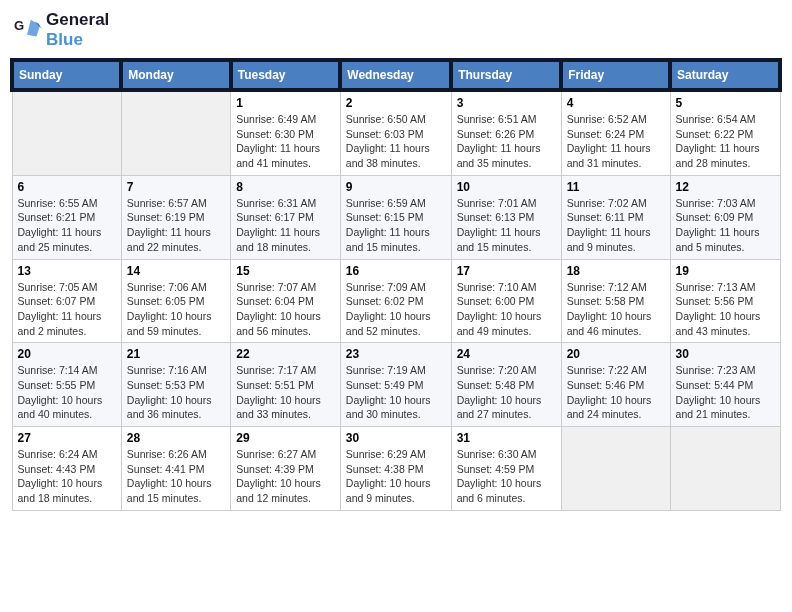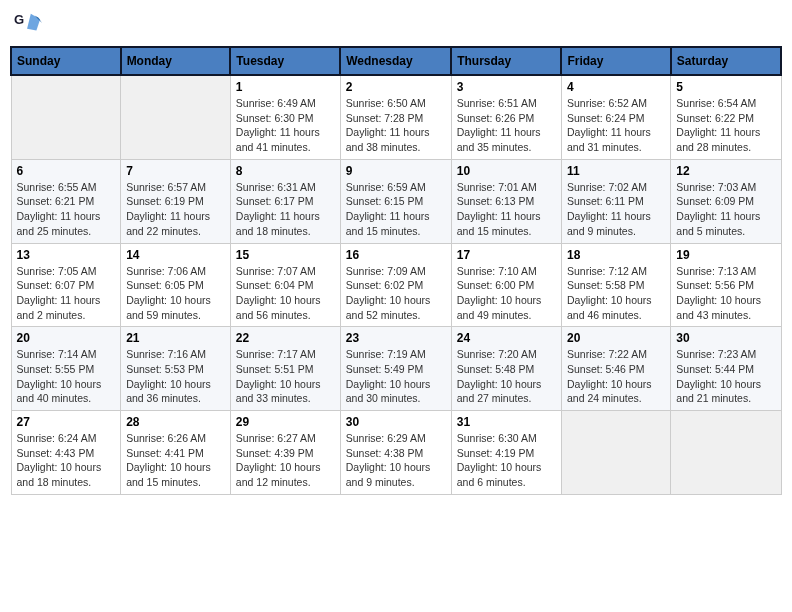--- a/index.html
+++ b/index.html
@@ -38,26 +38,26 @@
       font-size: 14px;
       color: #555;
     }
     table {
       width: 100%;
       border-collapse: collapse;
       font-size: 11px;
     }
     thead th {
       background-color: #4a7fc1;
-      color: #000000;
+      color: #ffffff;
       text-align: left;
       padding: 6px 5px;
       font-size: 12px;
       font-weight: bold;
-      border: 2px solid #0f172a;
+      border: 4px solid #0f172a;
     }
     td {
       border: 1px solid #ccc;
       vertical-align: top;
       padding: 4px 5px;
       width: 113px;
       min-height: 70px;
       background: #fff;
     }
     tr:nth-child(even) td {
@@ -84,20 +84,28 @@
 </head>
 <body>
 
 <div class="header">
   <div class="logo">
     <svg class="logo-icon" viewBox="0 0 30 30" xmlns="http://www.w3.org/2000/svg">
       <text y="15" font-size="14" font-weight="bold" fill="#1a1a2e">G</text>
       <polygon points="18,4 28,10 24,22 14,20" fill="#4a90d9" opacity="0.8"></polygon>
       <polygon points="22,6 30,14 26,8" fill="#2a6aaa"></polygon>
     </svg>
+    <div>
+      <div style="display:flex; align-items:baseline; gap:0;">
+        <span style="font-size:17px; font-weight:bold; color:#1a1a2e;">General</span>
+      </div>
+      <div>
+        <span style="font-size:17px; font-weight:bold; color:#4a90d9;">Blue</span>
+      </div>
+    </div>
   </div>
   <div class="title-block">
     <div class="month-title"></div>
     <div class="subtitle"></div>
   </div>
 </div>
 
 <table>
   <thead>
     <tr>
@@ -113,21 +121,21 @@
   <tbody id="calendar-body">
   <tr>
         <td class="empty-cell"></td>
         <td class="empty-cell"></td>
         <td>
           <span class="day-num">1</span>
           <div class="day-info"><span>Sunrise: 6:49 AM</span><br><span>Sunset: 6:30 PM</span><br><span>Daylight: 11 hours and 41 minutes.</span></div>
         </td>
         <td>
           <span class="day-num">2</span>
-          <div class="day-info"><span>Sunrise: 6:50 AM</span><br><span>Sunset: 7:28 PM</span><br><span>Daylight: 11 hours and 38 minutes.</span></div>
+          <div class="day-info"><span>Sunrise: 6:50 AM</span><br><span>Sunset: 6:03 PM</span><br><span>Daylight: 11 hours and 38 minutes.</span></div>
         </td>
         <td>
           <span class="day-num">3</span>
           <div class="day-info"><span>Sunrise: 6:51 AM</span><br><span>Sunset: 6:26 PM</span><br><span>Daylight: 11 hours and 35 minutes.</span></div>
         </td>
         <td>
           <span class="day-num">4</span>
           <div class="day-info"><span>Sunrise: 6:52 AM</span><br><span>Sunset: 6:24 PM</span><br><span>Daylight: 11 hours and 31 minutes.</span></div>
         </td>
         <td>
@@ -237,19 +245,19 @@
         <td>
           <span class="day-num">29</span>
           <div class="day-info"><span>Sunrise: 6:27 AM</span><br><span>Sunset: 4:39 PM</span><br><span>Daylight: 10 hours and 12 minutes.</span></div>
         </td>
         <td>
           <span class="day-num">30</span>
           <div class="day-info"><span>Sunrise: 6:29 AM</span><br><span>Sunset: 4:38 PM</span><br><span>Daylight: 10 hours and 9 minutes.</span></div>
         </td>
         <td>
           <span class="day-num">31</span>
-          <div class="day-info"><span>Sunrise: 6:30 AM</span><br><span>Sunset: 4:19 PM</span><br><span>Daylight: 10 hours and 6 minutes.</span></div>
+          <div class="day-info"><span>Sunrise: 6:30 AM</span><br><span>Sunset: 4:59 PM</span><br><span>Daylight: 10 hours and 6 minutes.</span></div>
         </td>
         <td class="empty-cell"></td>
         <td class="empty-cell"></td>
       </tr>
     </tbody>
 </table>
 
 </body></html>

